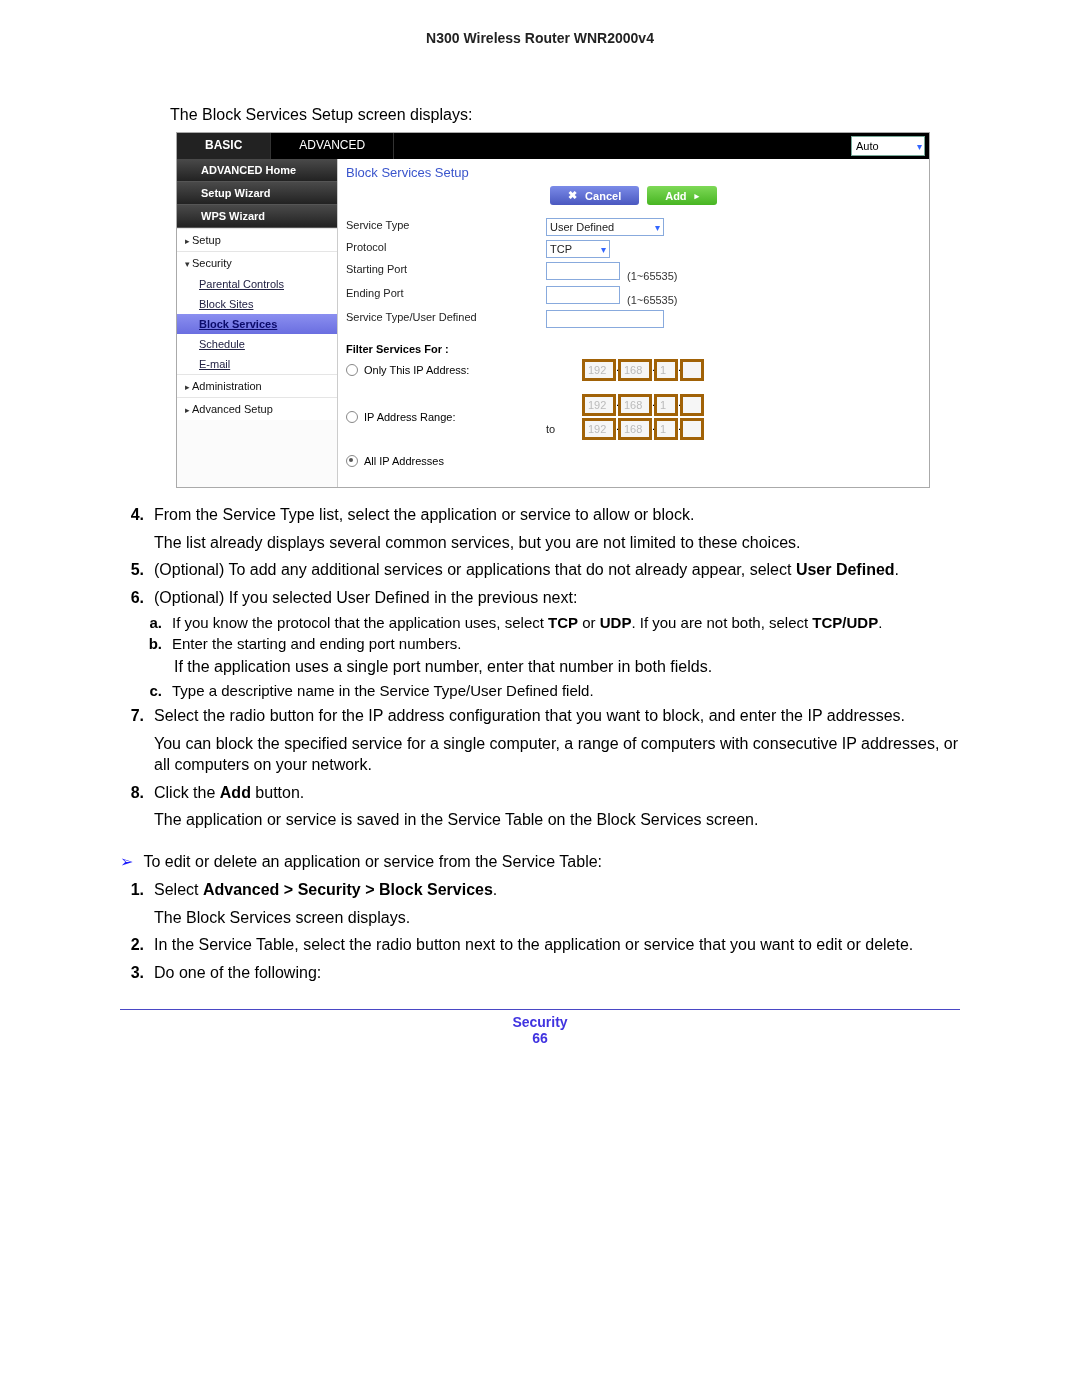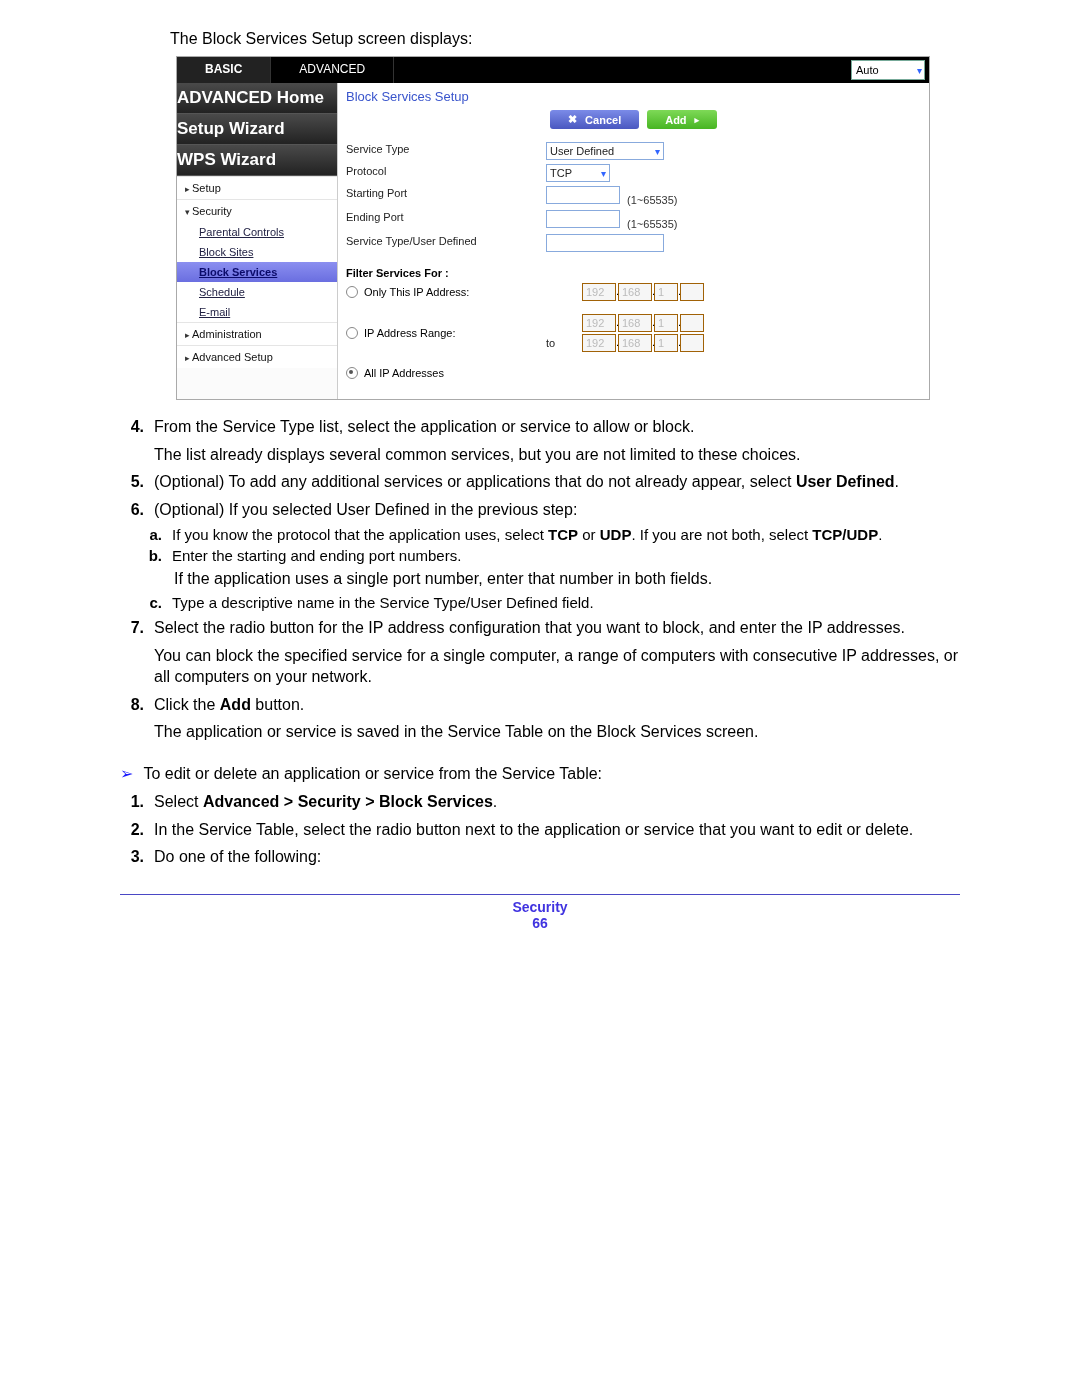--- a/index.html
+++ b/index.html
@@ -67,23 +67,23 @@
 
   .ru-body { display:flex; }
   .ru-side {
     width:160px;
     background:#fbfbfb;
     border-right:1px solid #ccc;
   }
   .side-btn {
     background:linear-gradient(#4a4a4a,#222);
     color:#fff;
-    padding:5px 0;
+    padding:5px 24px;
     font-weight:bold;
-    font-size:17px;
+    font-size:11px;
     border-bottom:1px solid #555;
   }
   .side-item {
     padding:5px 8px;
     font-size:11px;
     color:#111;
     border-top:1px solid #e5e5e5;
     background:#fff;
   }
   .side-item.expand::before { content:"▸ "; font-size:9px; color:#333; }
@@ -136,21 +136,21 @@
   .radio.checked::after { content:""; width:4px; height:4px; background:#555; border-radius:50%; position:absolute; top:2px; left:2px; }
   .ip-grid {
     display:inline-grid;
     grid-template-columns: 34px 2px 34px 2px 24px 2px 24px;
     gap:0;
     vertical-align:middle;
     margin-left:36px;
   }
   .ip-grid .dot { text-align:center; line-height:16px; }
   .ip-grid .oct {
-    border:1px solid #a16207; height:16px; font-size:11px;
+    border:3px solid #a16207; height:16px; font-size:11px;
     display:flex; align-items:center; padding:0 3px;
   }
   .ip-grid .oct.dis { color:#bbb; background:#f6f6f6; }
   .to-label { font-size:11px; color:#222; }
 
   
   .step-list .num { font-weight:bold; }
   .step { display:flex; gap:10px; margin:6px 0; line-height:1.35; font-size:16px; }
   .step .num { min-width:24px; text-align:right; }
   .step .body { flex:1; }
@@ -166,20 +166,21 @@
   b { font-weight:bold; }
   hr.footer-rule { border:none; border-top:1px solid #4a48c5; margin:26px 0 4px; }
   .footer { text-align:center; font-weight:bold; font-size:14px; }
   .footer .sec { color:#4033e0; }
   .footer .pnum { color:#4033e0; }
 </style>
 </head>
 <body>
 
 <div class="page">
+  <div class="doc-header">N300 Wireless Router WNR2000v4</div>
 
   <div class="intro">The Block Services Setup screen displays:</div>
 
   <div class="router-ui">
     <div class="ru-top">
       <div class="ru-tab basic">BASIC</div>
       <div class="ru-tab advanced">ADVANCED</div>
       <div class="ru-top-fill"></div>
       <div class="ru-auto-sel">
         <span>Auto</span>
@@ -315,21 +316,21 @@
 
     <div class="step">
       <div class="num">5.</div>
       <div class="body">
         <span>(Optional) To add any additional services or applications that do not already appear, select </span><b>User Defined</b><span>.</span>
       </div>
     </div>
 
     <div class="step">
       <div class="num">6.</div>
-      <div class="body">(Optional) If you selected User Defined in the previous step:</div>
+      <div class="body">(Optional) If you selected User Defined in the previous next:</div>
     </div>
     <div class="sub-step">
       <div class="let">a.</div>
       <div class="body">
         <span>If you know the protocol that the application uses, select </span><b>TCP</b><span> or </span><b>UDP</b><span>. If you are not both, select </span><b>TCP/UDP</b><span>.</span>
       </div>
     </div>
     <div class="sub-step">
       <div class="let">b.</div>
       <div class="body">Enter the starting and ending port numbers.</div>
@@ -358,20 +359,21 @@
       <span class="arrow">➢</span>
       <span class="txt">To edit or delete an application or service from the Service Table:</span>
     </div>
 
     <div class="step">
       <div class="num">1.</div>
       <div class="body">
         <span>Select </span><b>Advanced &gt; Security &gt; Block Services</b><span>.</span>
       </div>
     </div>
+    <div class="para-in-step">The Block Services screen displays.</div>
 
     <div class="step">
       <div class="num">2.</div>
       <div class="body">In the Service Table, select the radio button next to the application or service that you want to edit or delete.</div>
     </div>
     <div class="step">
       <div class="num">3.</div>
       <div class="body">Do one of the following:</div>
     </div>
   </div>

